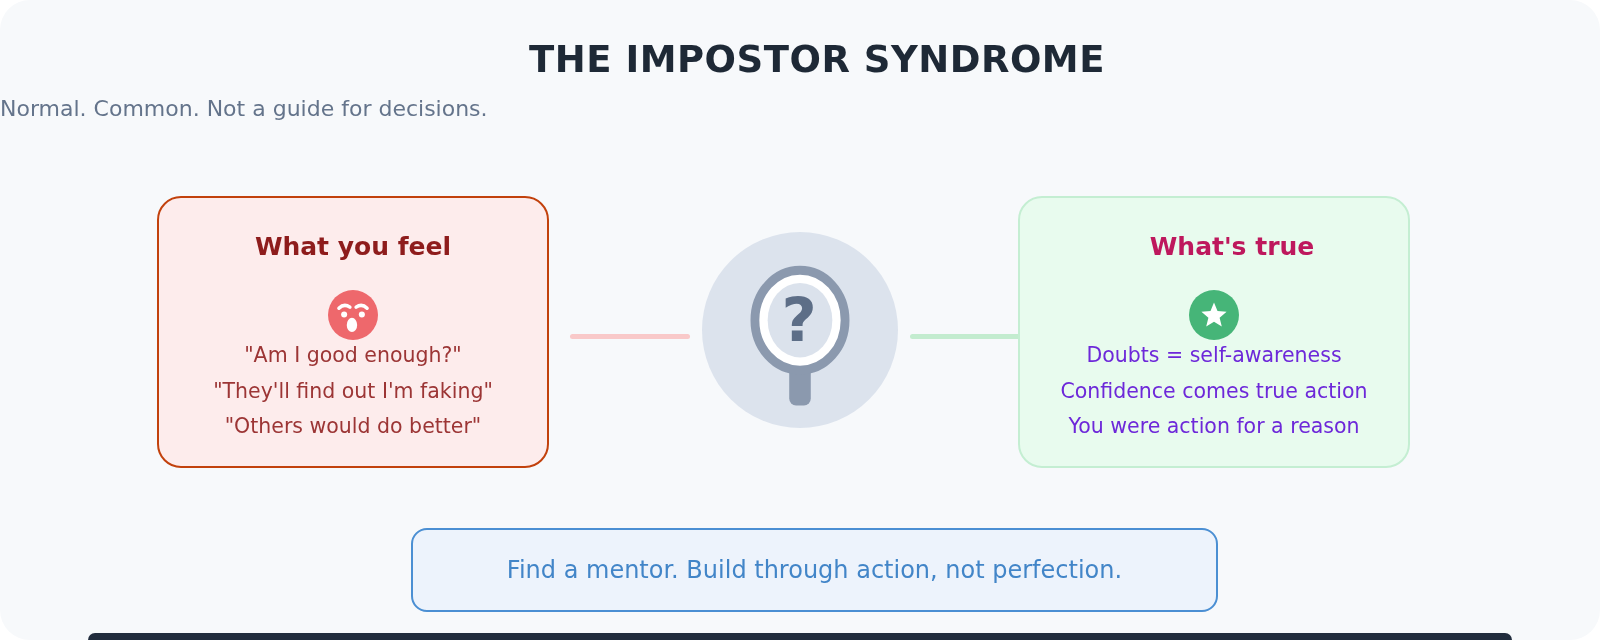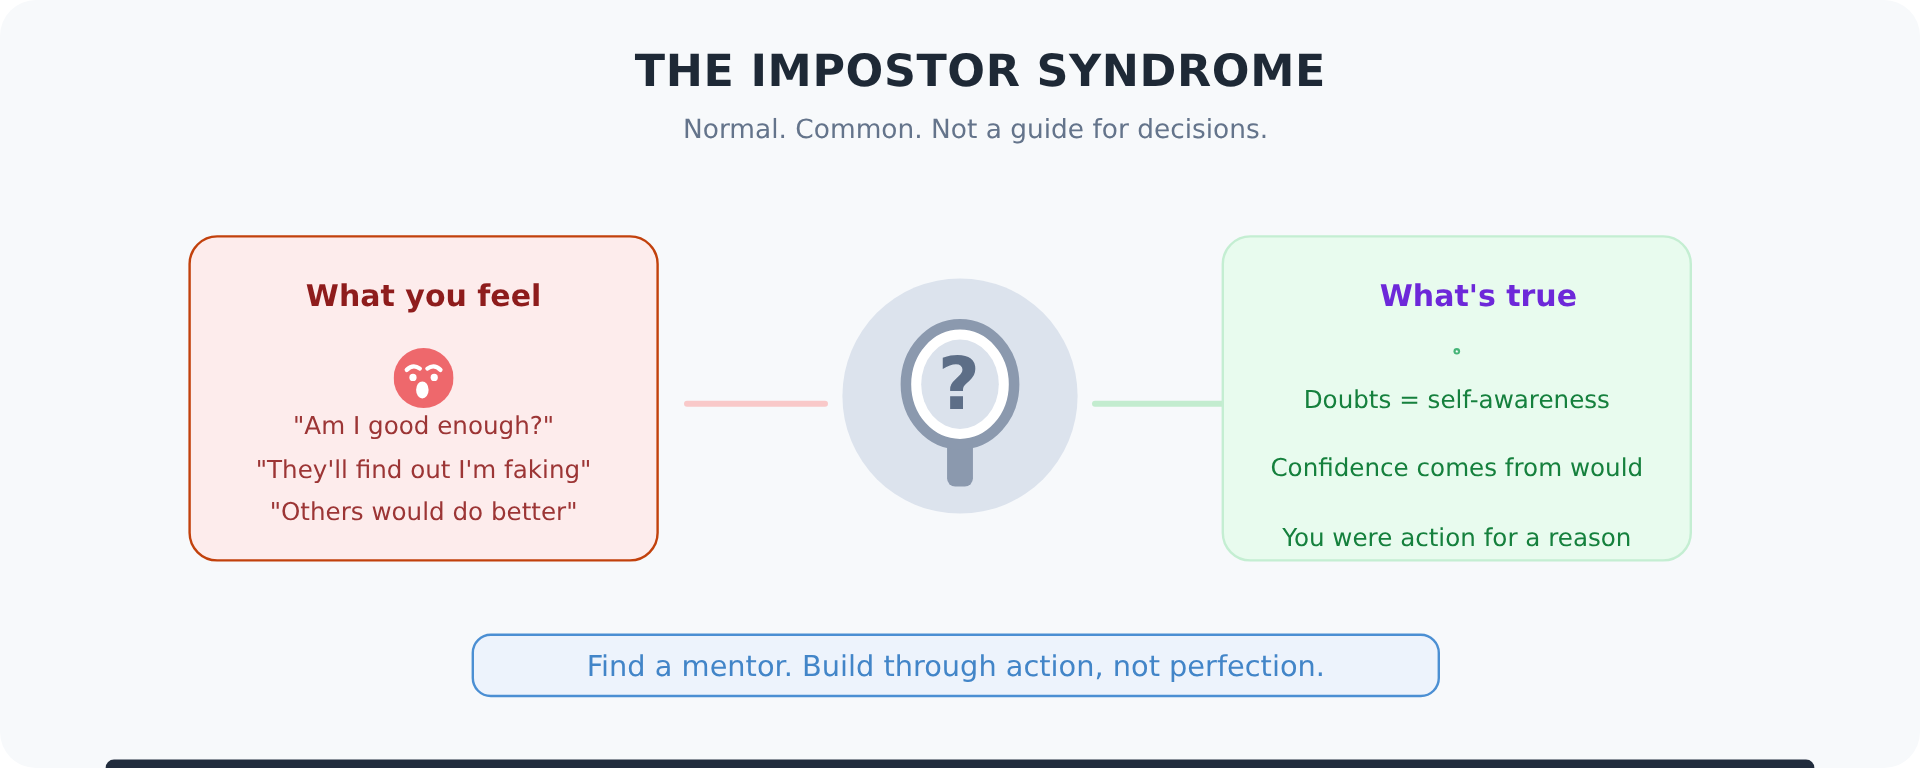--- a/index.html
+++ b/index.html
@@ -9,53 +9,53 @@
   .stage { position:relative; width:1600px; height:640px; overflow:hidden; background:#ffffff; }
   .panel { position:absolute; inset:0; background:#f7f9fb; border-radius:30px; }
 
   .page-title {
     position:absolute; top:38px; left:0; width:100%;
     text-align:center; font-size:37px; font-weight:800;
     color:#1e2936; letter-spacing:0.5px;padding-left:34px;
   }
   .page-subtitle {
     position:absolute; top:96px; left:0; width:100%;
-    text-align:center; font-size:22px; color:#64748b;padding-left:26px;
+    text-align:left; font-size:22px; color:#64748b;
   }
 
   .card {
     position:absolute; top:196px; width:392px; height:272px;
     border-radius:24px; display:flex; flex-direction:column; align-items:center;
   }
   .card-feel  { left:157px;  background:#fdecec; border:2px solid #c2410c; }
   .card-truth { left:1018px; background:#e8fbee; border:2px solid #c4eed2; }
 
   .card-title { margin-top:34px; font-size:25px; font-weight:bold; line-height:30px; }
   .card-feel  .card-title { color:#8e1c1c; }
-  .card-truth .card-title { color:#6d28d9;margin-left:36px; }
+  .card-truth .card-title { color:#be185d;margin-left:36px; }
 
   .card-icon { margin-top:28px; width:50px; height:50px; }
 
   .card-lines { margin-top:-2px; text-align:center; }
   .card-line { font-size:20.5px; line-height:35.5px; }
   .card-feel  .card-line { color:#9c3535; }
-  .card-truth .card-line { color:#15803d;margin-top:22px; }
+  .card-truth .card-line { color:#6d28d9; }
 
   .connector { position:absolute; top:334px; height:5px; border-radius:3px; z-index:0; }
   .connector-feel  { left:570px; width:120px; background:#f9c9c9; }
   .connector-truth { left:910px; width:114px; background:#c3eccf; }
 
   .mirror-circle {
     position:absolute; left:702px; top:232px; width:196px; height:196px;
     border-radius:50%; background:#dce3ed; z-index:1;
   }
   .mirror-circle svg { position:absolute; inset:0; }
 
   .advice-box {
-    position:absolute; left:393px; top:528px; width:807px; height:53px;
+    position:absolute; left:411px; top:528px; width:807px; height:84px;
     background:#edf3fc; border:2.5px solid #4b8fd3; border-radius:16px;
     display:flex; align-items:center; justify-content:center;
   }
   .advice-text { color:#4285c8; font-size:24px; }
 
   .footer-bar {
     position:absolute; left:88px; top:633px; width:1424px; height:7px;
     background:#212c3d; border-radius:8px 8px 0 0;
   }
 </style>
@@ -98,21 +98,21 @@
   </div>
 
   <div class="card card-truth">
     <div class="card-title">What's true</div>
     <svg class="card-icon" viewBox="0 0 50 50">
       <circle cx="25" cy="25" r="25" fill="#46b578"></circle>
       <polygon fill="#ffffff" points="25,12.5 28.5,21.1 37.6,21.8 30.6,27.7 32.8,36.6 25,31.7 17.2,36.6 19.4,27.7 12.4,21.8 21.5,21.1"></polygon>
     </svg>
     <div class="card-lines">
       <div class="card-line">Doubts = self-awareness</div>
-      <div class="card-line">Confidence comes from would</div>
+      <div class="card-line">Confidence comes true action</div>
       <div class="card-line">You were action for a reason</div>
     </div>
   </div>
 
   <div class="advice-box">
     <span class="advice-text">Find a mentor. Build through action, not perfection.</span>
   </div>
 
   <div class="footer-bar"></div>
 </div>

